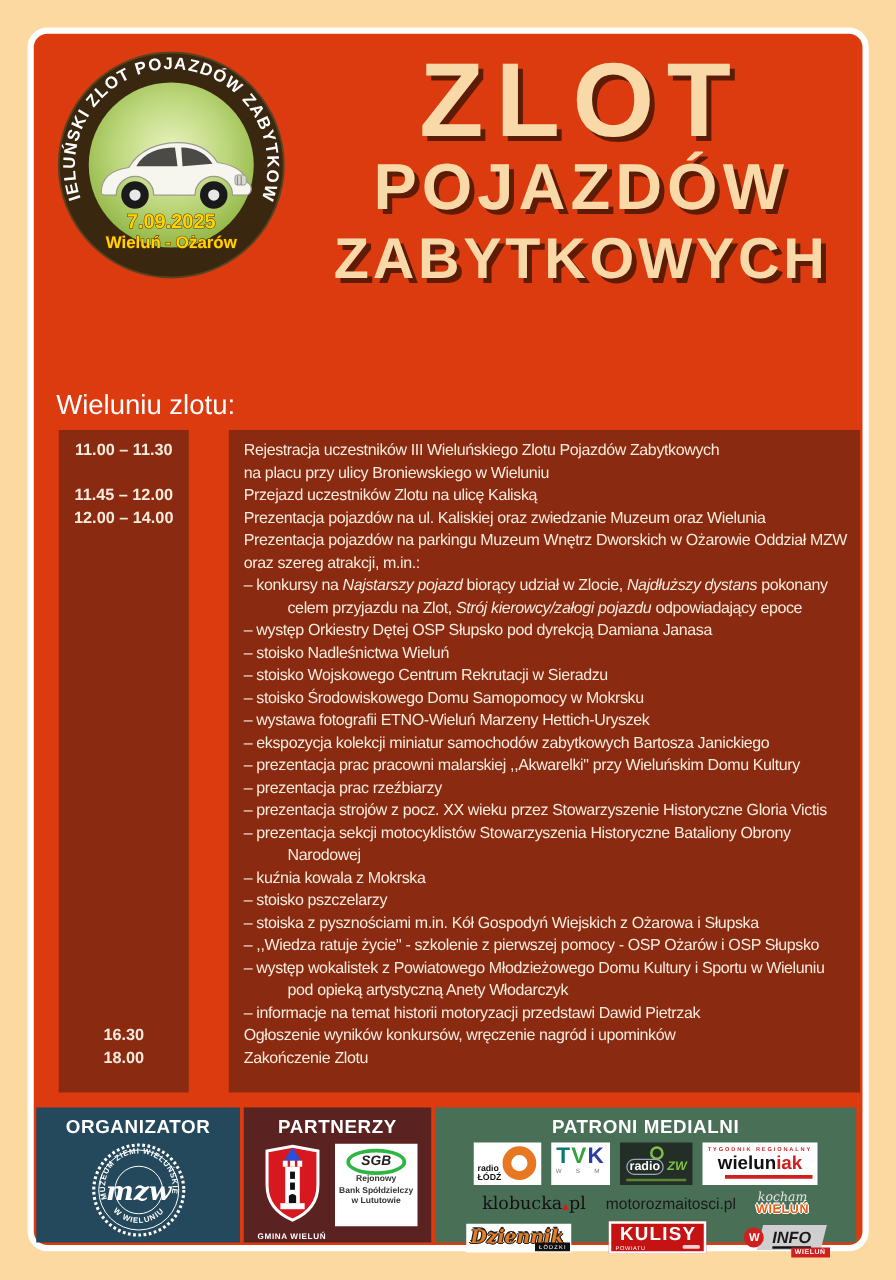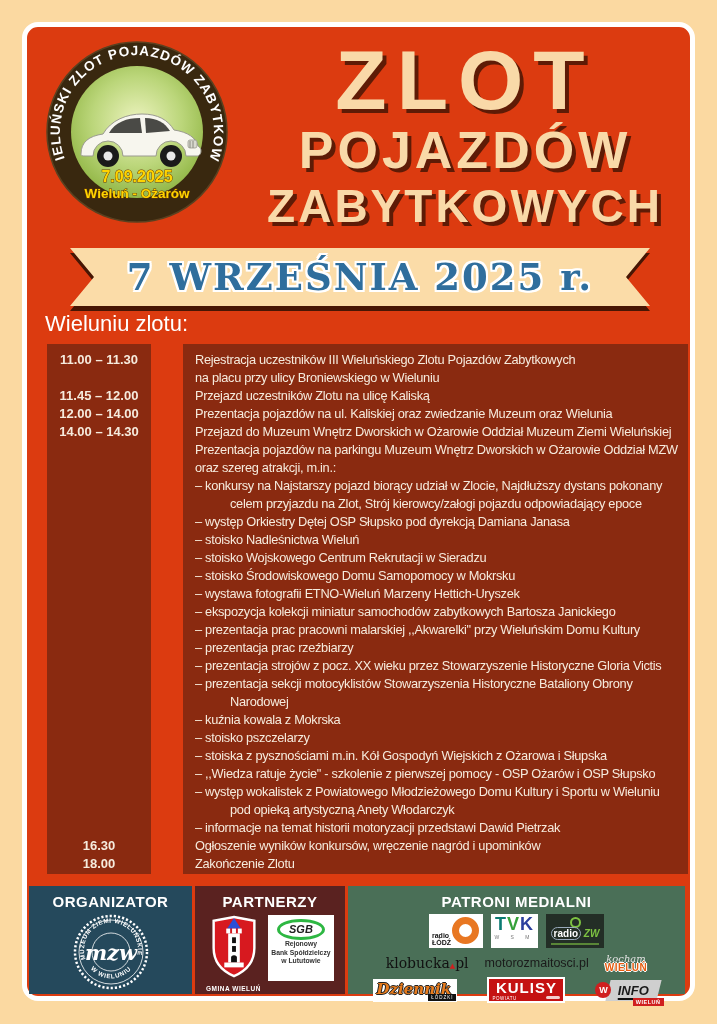--- a/index.html
+++ b/index.html
@@ -40,21 +40,21 @@
   
   .prog-heading{position:absolute;left:18px;top:284px;color:#ffffff;font-size:22px;}
   .program{position:absolute;left:0;top:317px;width:663px;height:530px;}
   .pbg-time{position:absolute;left:20px;top:0;bottom:0;width:104px;background:#8A2A10;}
   .pbg-desc{position:absolute;left:156px;top:0;bottom:0;right:2px;background:#8A2A10;}
   .plines{position:absolute;left:0;right:0;top:0;padding-top:7px;}
   .pline{display:flex;height:18px;line-height:18px;color:#F6EBDD;white-space:nowrap;}
   .ptime{flex:none;width:104px;margin-left:20px;text-align:center;font-weight:bold;font-size:13px;}
   .ptext{margin-left:44px;font-size:12.8px;letter-spacing:-0.3px;}
   .ptext.ind{margin-left:79px;}
-  .it{}
+  .it{font-style:italic;}
   
   .footer{position:absolute;left:2px;right:5px;bottom:2px;height:108px;display:flex;gap:3px;}
   .fpanel{height:100%;}
   .f-org{width:163px;background:#25495C;}
   .f-par{width:150px;background:#5A2220;}
   .f-med{flex:1;background:#4A6F57;}
   .f-head{text-align:center;color:#fff;font-weight:bold;font-size:15px;letter-spacing:0.5px;padding-top:7px;}
   .seal-wrap{display:flex;justify-content:center;margin-top:3px;}
   
   .par-row{display:flex;justify-content:center;align-items:flex-start;gap:7px;margin-top:5px;}
@@ -151,25 +151,20 @@
       <text x="92" y="157" text-anchor="middle" font-family="Liberation Sans, sans-serif" font-size="13.5" font-weight="bold" fill="#FFD400" stroke="#6B3A00" stroke-width="0.9" paint-order="stroke">Wieluń - Ożarów</text>
     </svg>
   </div>
 
   <div class="title">
     <div class="l1">ZLOT</div>
     <div class="l2">POJAZDÓW</div>
     <div class="l3">ZABYTKOWYCH</div>
   </div>
 
-  <div class="ribbon-wrap">
-    <div class="ribbon">
-      <span class="ribbon-text">7 WRZEŚNIA 2025 r.</span>
-    </div>
-  </div>
 
   <div class="prog-heading">Wieluniu zlotu:</div>
   <div class="program">
     <div class="pbg-time"></div>
     <div class="pbg-desc"></div>
     <div class="plines">
         <div class="pline">
           <div class="ptime">11.00 – 11.30</div>
           <div class="ptext">Rejestracja uczestników III Wieluńskiego Zlotu Pojazdów Zabytkowych</div>
         </div>
@@ -177,24 +172,20 @@
           <div class="ptime"></div>
           <div class="ptext">na placu przy ulicy Broniewskiego w Wieluniu</div>
         </div>
         <div class="pline">
           <div class="ptime">11.45 – 12.00</div>
           <div class="ptext">Przejazd uczestników Zlotu na ulicę Kaliską</div>
         </div>
         <div class="pline">
           <div class="ptime">12.00 – 14.00</div>
           <div class="ptext">Prezentacja pojazdów na ul. Kaliskiej oraz zwiedzanie Muzeum oraz Wielunia</div>
-        </div>
-        <div class="pline">
-          <div class="ptime">14.00 – 14.30</div>
-          <div class="ptext">Przejazd do Muzeum Wnętrz Dworskich w Ożarowie Oddział Muzeum Ziemi Wieluńskiej</div>
         </div>
         <div class="pline">
           <div class="ptime"></div>
           <div class="ptext">Prezentacja pojazdów na parkingu Muzeum Wnętrz Dworskich w Ożarowie Oddział MZW</div>
         </div>
         <div class="pline">
           <div class="ptime"></div>
           <div class="ptext">oraz szereg atrakcji, m.in.:</div>
         </div>
         <div class="pline">
@@ -357,20 +348,25 @@
           <div class="tvk-sub">W S M</div>
         </div>
         <div class="logo-box zw-box">
           <div class="zw-dot"></div>
           <div class="zw-name">
             <span class="zw-radio">radio</span>
             <span class="zw-zw">ZW</span>
           </div>
           <div class="zw-line"></div>
         </div>
+        <div class="logo-box wlk-box">
+          <div class="wlk-top">TYGODNIK REGIONALNY</div>
+          <div class="wlk-name"><span>wielun</span><span class="wlk-suffix">iak</span></div>
+          <div class="wlk-bar"></div>
+        </div>
       </div>
 
       <div class="med-row2">
         <div class="klo"><span>klobucka</span><span class="klo-tri">▲</span><span>pl</span></div>
         <div class="motoroz">motorozmaitosci.pl</div>
         <div class="kocham">
           <div class="kocham-script">kocham</div>
           <div class="kocham-city">WIELUŃ</div>
         </div>
       </div>

